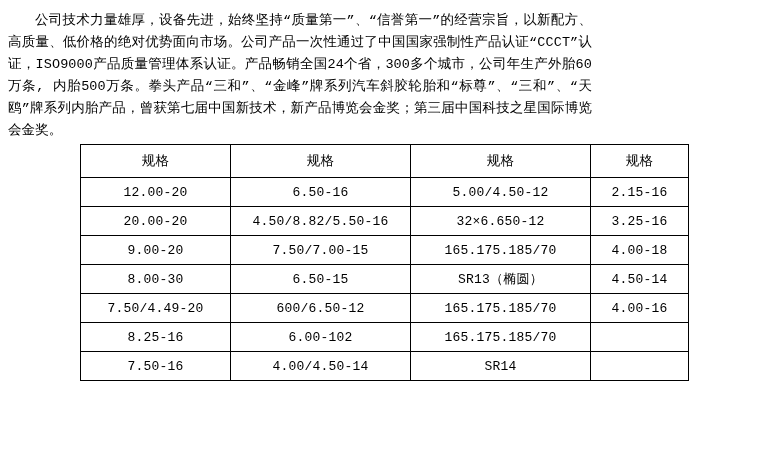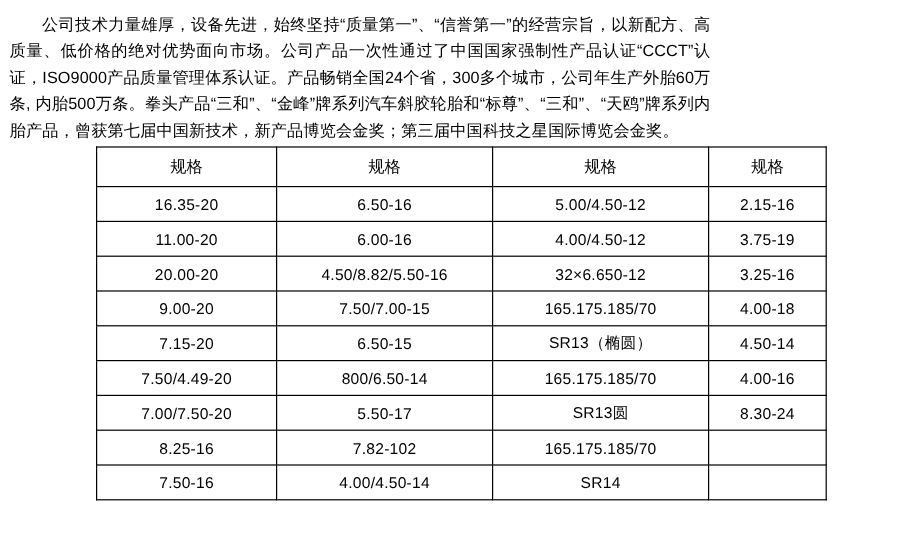--- a/index.html
+++ b/index.html
@@ -13,20 +13,21 @@
     font-family: "Liberation Sans", "DejaVu Sans", sans-serif;
     color: #000000;
     overflow: hidden;
   }
   .page {
     position: relative;
     width: 600px;
     height: 453px;
     box-sizing: border-box;
     padding: 10px 8px 0 8px;
+    font-family: Liberation Mono, monospace;
   }
   .para {
     font-size: 13.5px;
     line-height: 22px;
     text-align: justify;
     text-justify: inter-ideograph;
     margin: 0 0 2px 0;
     text-indent: 2em;
     letter-spacing: 0.1px;
   }
@@ -83,64 +84,52 @@
       <thead>
         <tr>
           <th>规格</th>
           <th>规格</th>
           <th>规格</th>
           <th>规格</th>
         </tr>
       </thead>
       <tbody>
         <tr>
-          <td>16.35-20</td>
+          <td>12.00-20</td>
           <td>6.50-16</td>
           <td>5.00/4.50-12</td>
           <td>2.15-16</td>
-        </tr>
-        <tr>
-          <td>11.00-20</td>
-          <td>6.00-16</td>
-          <td>4.00/4.50-12</td>
-          <td>3.75-19</td>
         </tr>
         <tr>
           <td>20.00-20</td>
           <td>4.50/8.82/5.50-16</td>
           <td>32×6.650-12</td>
           <td>3.25-16</td>
         </tr>
         <tr>
           <td>9.00-20</td>
           <td>7.50/7.00-15</td>
           <td>165.175.185/70</td>
           <td>4.00-18</td>
         </tr>
         <tr>
-          <td>7.15-20</td>
+          <td>8.00-30</td>
           <td>6.50-15</td>
           <td>SR13（椭圆）</td>
           <td>4.50-14</td>
         </tr>
         <tr>
           <td>7.50/4.49-20</td>
-          <td>800/6.50-14</td>
+          <td>600/6.50-12</td>
           <td>165.175.185/70</td>
           <td>4.00-16</td>
         </tr>
         <tr>
-          <td>7.00/7.50-20</td>
-          <td>5.50-17</td>
-          <td>SR13圆</td>
-          <td>8.30-24</td>
-        </tr>
-        <tr>
           <td>8.25-16</td>
-          <td>7.82-102</td>
+          <td>6.00-102</td>
           <td>165.175.185/70</td>
           <td></td>
         </tr>
         <tr>
           <td>7.50-16</td>
           <td>4.00/4.50-14</td>
           <td>SR14</td>
           <td></td>
         </tr>
       </tbody>

